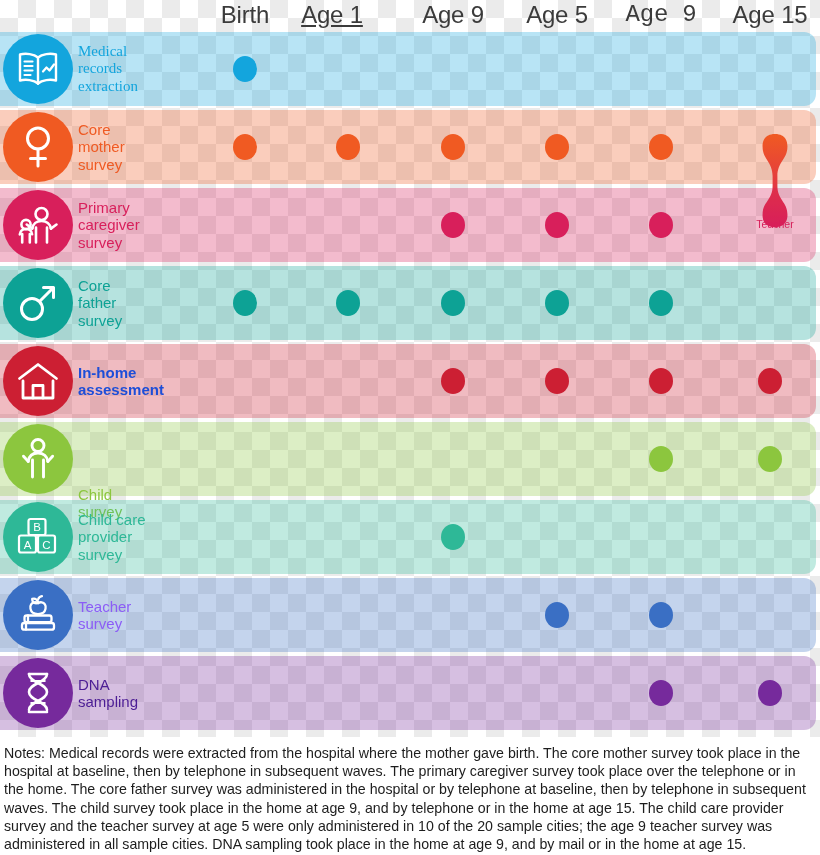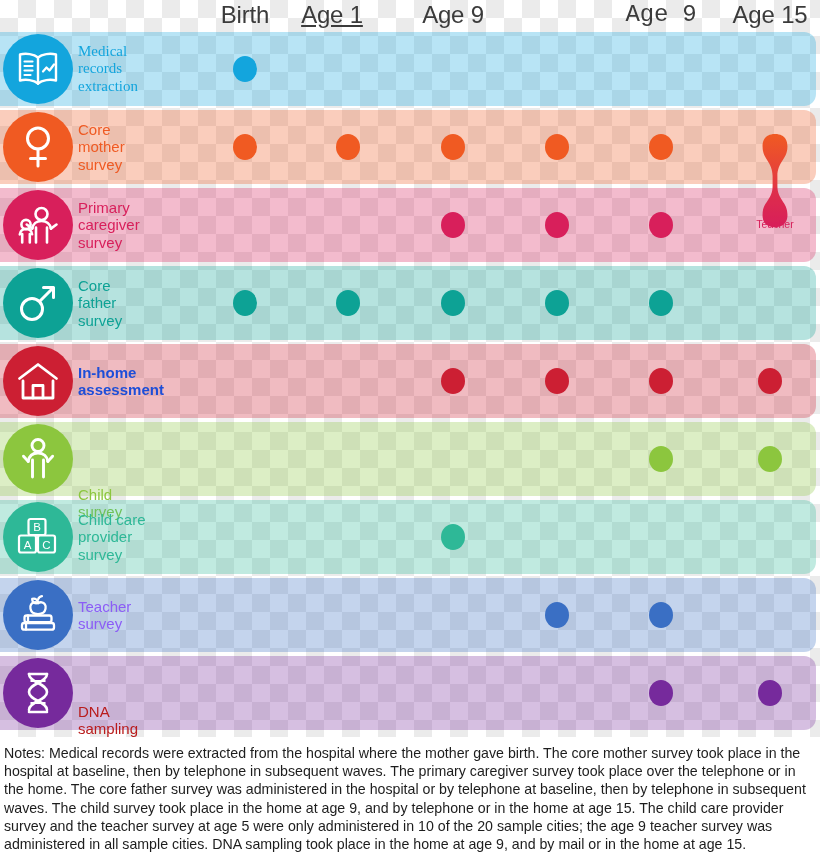--- a/index.html
+++ b/index.html
@@ -78,20 +78,21 @@
 <body>
 
 <div id="checker"></div>
 
 <div id="sheet">
 
   <div id="header">
       <div class="col-head" style="left: 185px; width: 120px;">Birth</div>
       <div class="col-head" style="left: 272px; width: 120px; text-decoration: underline;">Age 1</div>
       <div class="col-head" style="left: 393px; width: 120px;">Age 9</div>
+      <div class="col-head" style="left: 497px; width: 120px;">Age 5</div>
       <div class="col-head" style="left: 601px; width: 120px; font-family: Liberation Mono, monospace;">Age 9</div>
       <div class="col-head" style="left: 710px; width: 120px;">Age 15</div>
     </div>
 
   <div id="rows-container">
       <div class="row" style="top: 32px; width: 820px;">
         <div class="band" style="background: rgb(19, 165, 221);"></div>
         <div class="icon-circle" style="background: rgb(19, 165, 221);">
           <svg width="44" height="40" viewBox="0 0 44 40" fill="none" stroke="#fff" stroke-width="2.4" stroke-linecap="round" stroke-linejoin="round">
       <path d="M22 8.5C18 5 10 4 4 5.5v26C10 30 18 31 22 34.5"></path>
@@ -250,21 +251,21 @@
       <div class="row" style="top: 656px; width: 820px;">
         <div class="band" style="background: rgb(118, 42, 156);"></div>
         <div class="icon-circle" style="background: rgb(118, 42, 156);">
           <svg width="34" height="44" viewBox="0 0 34 44" fill="none" stroke="#fff" stroke-width="2.6" stroke-linecap="round" stroke-linejoin="round">
       <path d="M8 3c0 9 18 9 18 18s-18 9-18 18"></path>
       <path d="M26 3c0 9-18 9-18 18s18 9 18 18"></path>
       <path d="M8 3h18M8 41h18"></path>
       <path d="M10.3 10h13.4M10.3 32h13.4" stroke-width="2.2"></path>
     </svg>
         </div>
-        <div class="row-label" style="color: #b91c1c; margin-top: 27px;">DNA
+        <div class="row-label" style="color: #4c1d95;">DNA
 sampling</div>
         <div class="dot" style="left: 661px; background: rgb(118, 42, 156);"></div>
         <div class="dot" style="left: 770px; background: rgb(118, 42, 156);"></div>
       </div>
     </div>
 
   <div id="notes">Notes: Medical records were extracted from the hospital where the mother gave birth. The core mother survey took place in the hospital at baseline, then by telephone in subsequent waves. The primary caregiver survey took place over the telephone or in the home. The core father survey was administered in the hospital or by telephone at baseline, then by telephone in subsequent waves. The child survey took place in the home at age 9, and by telephone or in the home at age 15. The child care provider survey and the teacher survey at age 5 were only administered in 10 of the 20 sample cities; the age 9 teacher survey was administered in all sample cities. DNA sampling took place in the home at age 9, and by mail or in the home at age 15.</div>
 
 </div>
 

